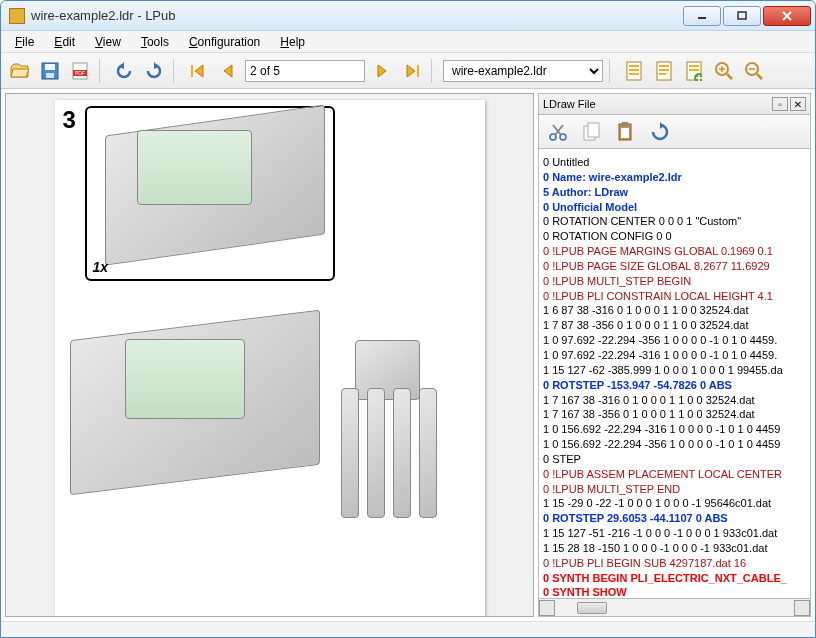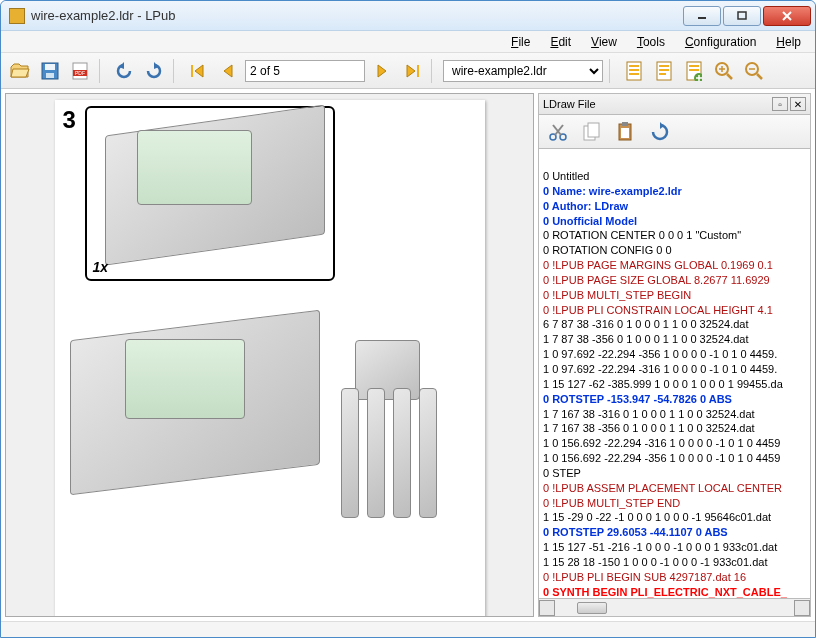--- a/index.html
+++ b/index.html
@@ -10,21 +10,21 @@
 .titlebar { height: 30px; background: linear-gradient(#f0f5fb, #d9e9f9); border-bottom: 1px solid #bcd3e8; display: flex; align-items: center; padding: 0 4px 0 8px; border-radius: 6px 6px 0 0; }
 .titlebar .app-icon { width: 16px; height: 16px; background: #e8b030; margin-right: 6px; border: 1px solid #a07820; }
 .titlebar .title { flex: 1; color: #333; font-size: 13px; }
 .win-controls { display: flex; gap: 2px; }
 .win-btn { width: 38px; height: 20px; border: 1px solid #7a9cc0; border-radius: 3px; display: flex; align-items: center; justify-content: center; cursor: pointer; }
 .win-min { background: linear-gradient(#f8fbfe,#d6e5f3); }
 .win-max { background: linear-gradient(#f8fbfe,#d6e5f3); }
 .win-close { width: 48px; background: linear-gradient(#f08070,#d04030); border-color: #a02010; }
 .win-btn svg { width: 12px; height: 10px; }
 
-.menubar { height: 22px; background: #f5f5f5; border-bottom: 1px solid #ddd; display: flex; align-items: center; padding: 0 6px; gap: 4px; justify-content: flex-end; }
+.menubar { height: 22px; background: #f5f5f5; border-bottom: 1px solid #ddd; display: flex; align-items: center; padding: 0 6px; gap: 4px; }
 .menubar .menu-item { padding: 2px 8px; cursor: pointer; }
 .menubar .menu-item u { text-decoration: underline; }
 
 .toolbar { height: 36px; background: linear-gradient(#f8f8f8,#ececec); border-bottom: 1px solid #ccc; display: flex; align-items: center; padding: 0 6px; gap: 4px; }
 .tbtn { width: 26px; height: 26px; display: flex; align-items: center; justify-content: center; border: 1px solid transparent; border-radius: 3px; cursor: pointer; }
 .tsep { width: 6px; height: 24px; border-left: 1px solid #ccc; margin: 0 2px; }
 .page-input { width: 120px; height: 22px; border: 1px solid #aaa; padding: 0 4px; font-size: 12px; }
 .model-select { width: 160px; height: 22px; border: 1px solid #aaa; background: #fff; font-size: 12px; padding: 0 4px; }
 
 .content { flex: 1; display: flex; min-height: 0; padding: 4px; gap: 4px; }
@@ -36,21 +36,21 @@
 .pli-box .qty { position: absolute; bottom: 4px; left: 6px; font-size: 14px; font-weight: bold; font-style: italic; }
 .brick-large { position: absolute; background: linear-gradient(145deg,#e8e8e8,#bdbdbd); border: 1px solid #888; border-radius: 4px; }
 .brick-assembly { position: absolute; top: 225px; left: 15px; width: 260px; height: 180px; }
 .brick-assembly2 { position: absolute; top: 240px; left: 280px; width: 130px; height: 200px; }
 
 .side-panel { width: 273px; display: flex; flex-direction: column; }
 .panel-header { height: 22px; background: linear-gradient(#f4f4f4,#e6e6e6); border: 1px solid #bbb; display: flex; align-items: center; padding: 0 4px; font-size: 11px; }
 .panel-header .ptitle { flex: 1; }
 .panel-header .pbtn { width: 16px; height: 14px; border: 1px solid #999; margin-left: 2px; display: flex; align-items: center; justify-content: center; cursor: pointer; font-size: 10px; }
 .panel-tb { height: 34px; border: 1px solid #bbb; border-top: none; background: linear-gradient(#fafafa,#ececec); display: flex; align-items: center; padding: 0 6px; gap: 8px; }
-.code-area { flex: 1; border: 1px solid #bbb; border-top: none; overflow: auto; background: #fff; padding: 20px 4px; font-family: Tahoma, sans-serif; font-size: 11px; line-height: 1.35; white-space: nowrap; }
+.code-area { flex: 1; border: 1px solid #bbb; border-top: none; overflow: auto; background: #fff; padding: 6px 4px; font-family: Tahoma, sans-serif; font-size: 11px; line-height: 1.35; white-space: nowrap; }
 .code-area div { white-space: nowrap; }
 .c-blue { color: #0033dd; font-weight: bold; }
 .c-darkred { color: #b01010; font-weight: normal; }
 .c-red { color: #ff0000; font-weight: bold; }
 .c-black { color: #000; }
 .side-scroll-h { height: 18px; border: 1px solid #bbb; border-top: none; background: #f0f0f0; display:flex; align-items:center; }
 .side-scroll-h .thumb { width: 30px; height: 12px; background: linear-gradient(#eee,#ccc); border:1px solid #999; border-radius:2px; margin-left: 22px; }
 .side-scroll-h .arrow { width: 16px; height: 16px; border:1px solid #999; background:#e8e8e8; }
 
 .statusbar { height: 16px; border-top: 1px solid #ddd; background: #f5f5f5; }
@@ -253,29 +253,29 @@
         <div class="tbtn">
             <svg width="20" height="20" viewBox="0 0 20 20">
               <path d="M10 3 A7 7 0 1 1 3 10" fill="none" stroke="#3a72b0" stroke-width="2.5"></path>
               <path d="M10 0 L14 4 L10 7 Z" fill="#3a72b0"></path>
             </svg>
           </div>
       </div>
       <div class="code-area" id="code-area">
           <div class="c-black">0 Untitled</div>
           <div class="c-blue">0 Name: wire-example2.ldr</div>
-          <div class="c-blue">0 Author: LDraw</div>
+          <div class="c-blue">5 Author: LDraw</div>
           <div class="c-blue">0 Unofficial Model</div>
           <div class="c-black">0 ROTATION CENTER 0 0 0 1 "Custom"</div>
           <div class="c-black">0 ROTATION CONFIG 0 0</div>
           <div class="c-darkred">0 !LPUB PAGE MARGINS GLOBAL 0.1969 0.1</div>
           <div class="c-darkred">0 !LPUB PAGE SIZE GLOBAL 8.2677 11.6929</div>
           <div class="c-darkred">0 !LPUB MULTI_STEP BEGIN</div>
           <div class="c-darkred">0 !LPUB PLI CONSTRAIN LOCAL HEIGHT 4.1</div>
-          <div class="c-black">6 7 87 38 -316 0 1 0 0 0 1 1 0 0 32524.dat</div>
+          <div class="c-black">1 6 87 38 -316 0 1 0 0 0 1 1 0 0 32524.dat</div>
           <div class="c-black">1 7 87 38 -356 0 1 0 0 0 1 1 0 0 32524.dat</div>
           <div class="c-black">1 0 97.692 -22.294 -356 1 0 0 0 0 -1 0 1 0 4459.</div>
           <div class="c-black">1 0 97.692 -22.294 -316 1 0 0 0 0 -1 0 1 0 4459.</div>
           <div class="c-black">1 15 127 -62 -385.999 1 0 0 0 1 0 0 0 1 99455.da</div>
           <div class="c-blue">0 ROTSTEP -153.947 -54.7826 0 ABS</div>
           <div class="c-black">1 7 167 38 -316 0 1 0 0 0 1 1 0 0 32524.dat</div>
           <div class="c-black">1 7 167 38 -356 0 1 0 0 0 1 1 0 0 32524.dat</div>
           <div class="c-black">1 0 156.692 -22.294 -316 1 0 0 0 0 -1 0 1 0 4459</div>
           <div class="c-black">1 0 156.692 -22.294 -356 1 0 0 0 0 -1 0 1 0 4459</div>
           <div class="c-black">0 STEP</div>

